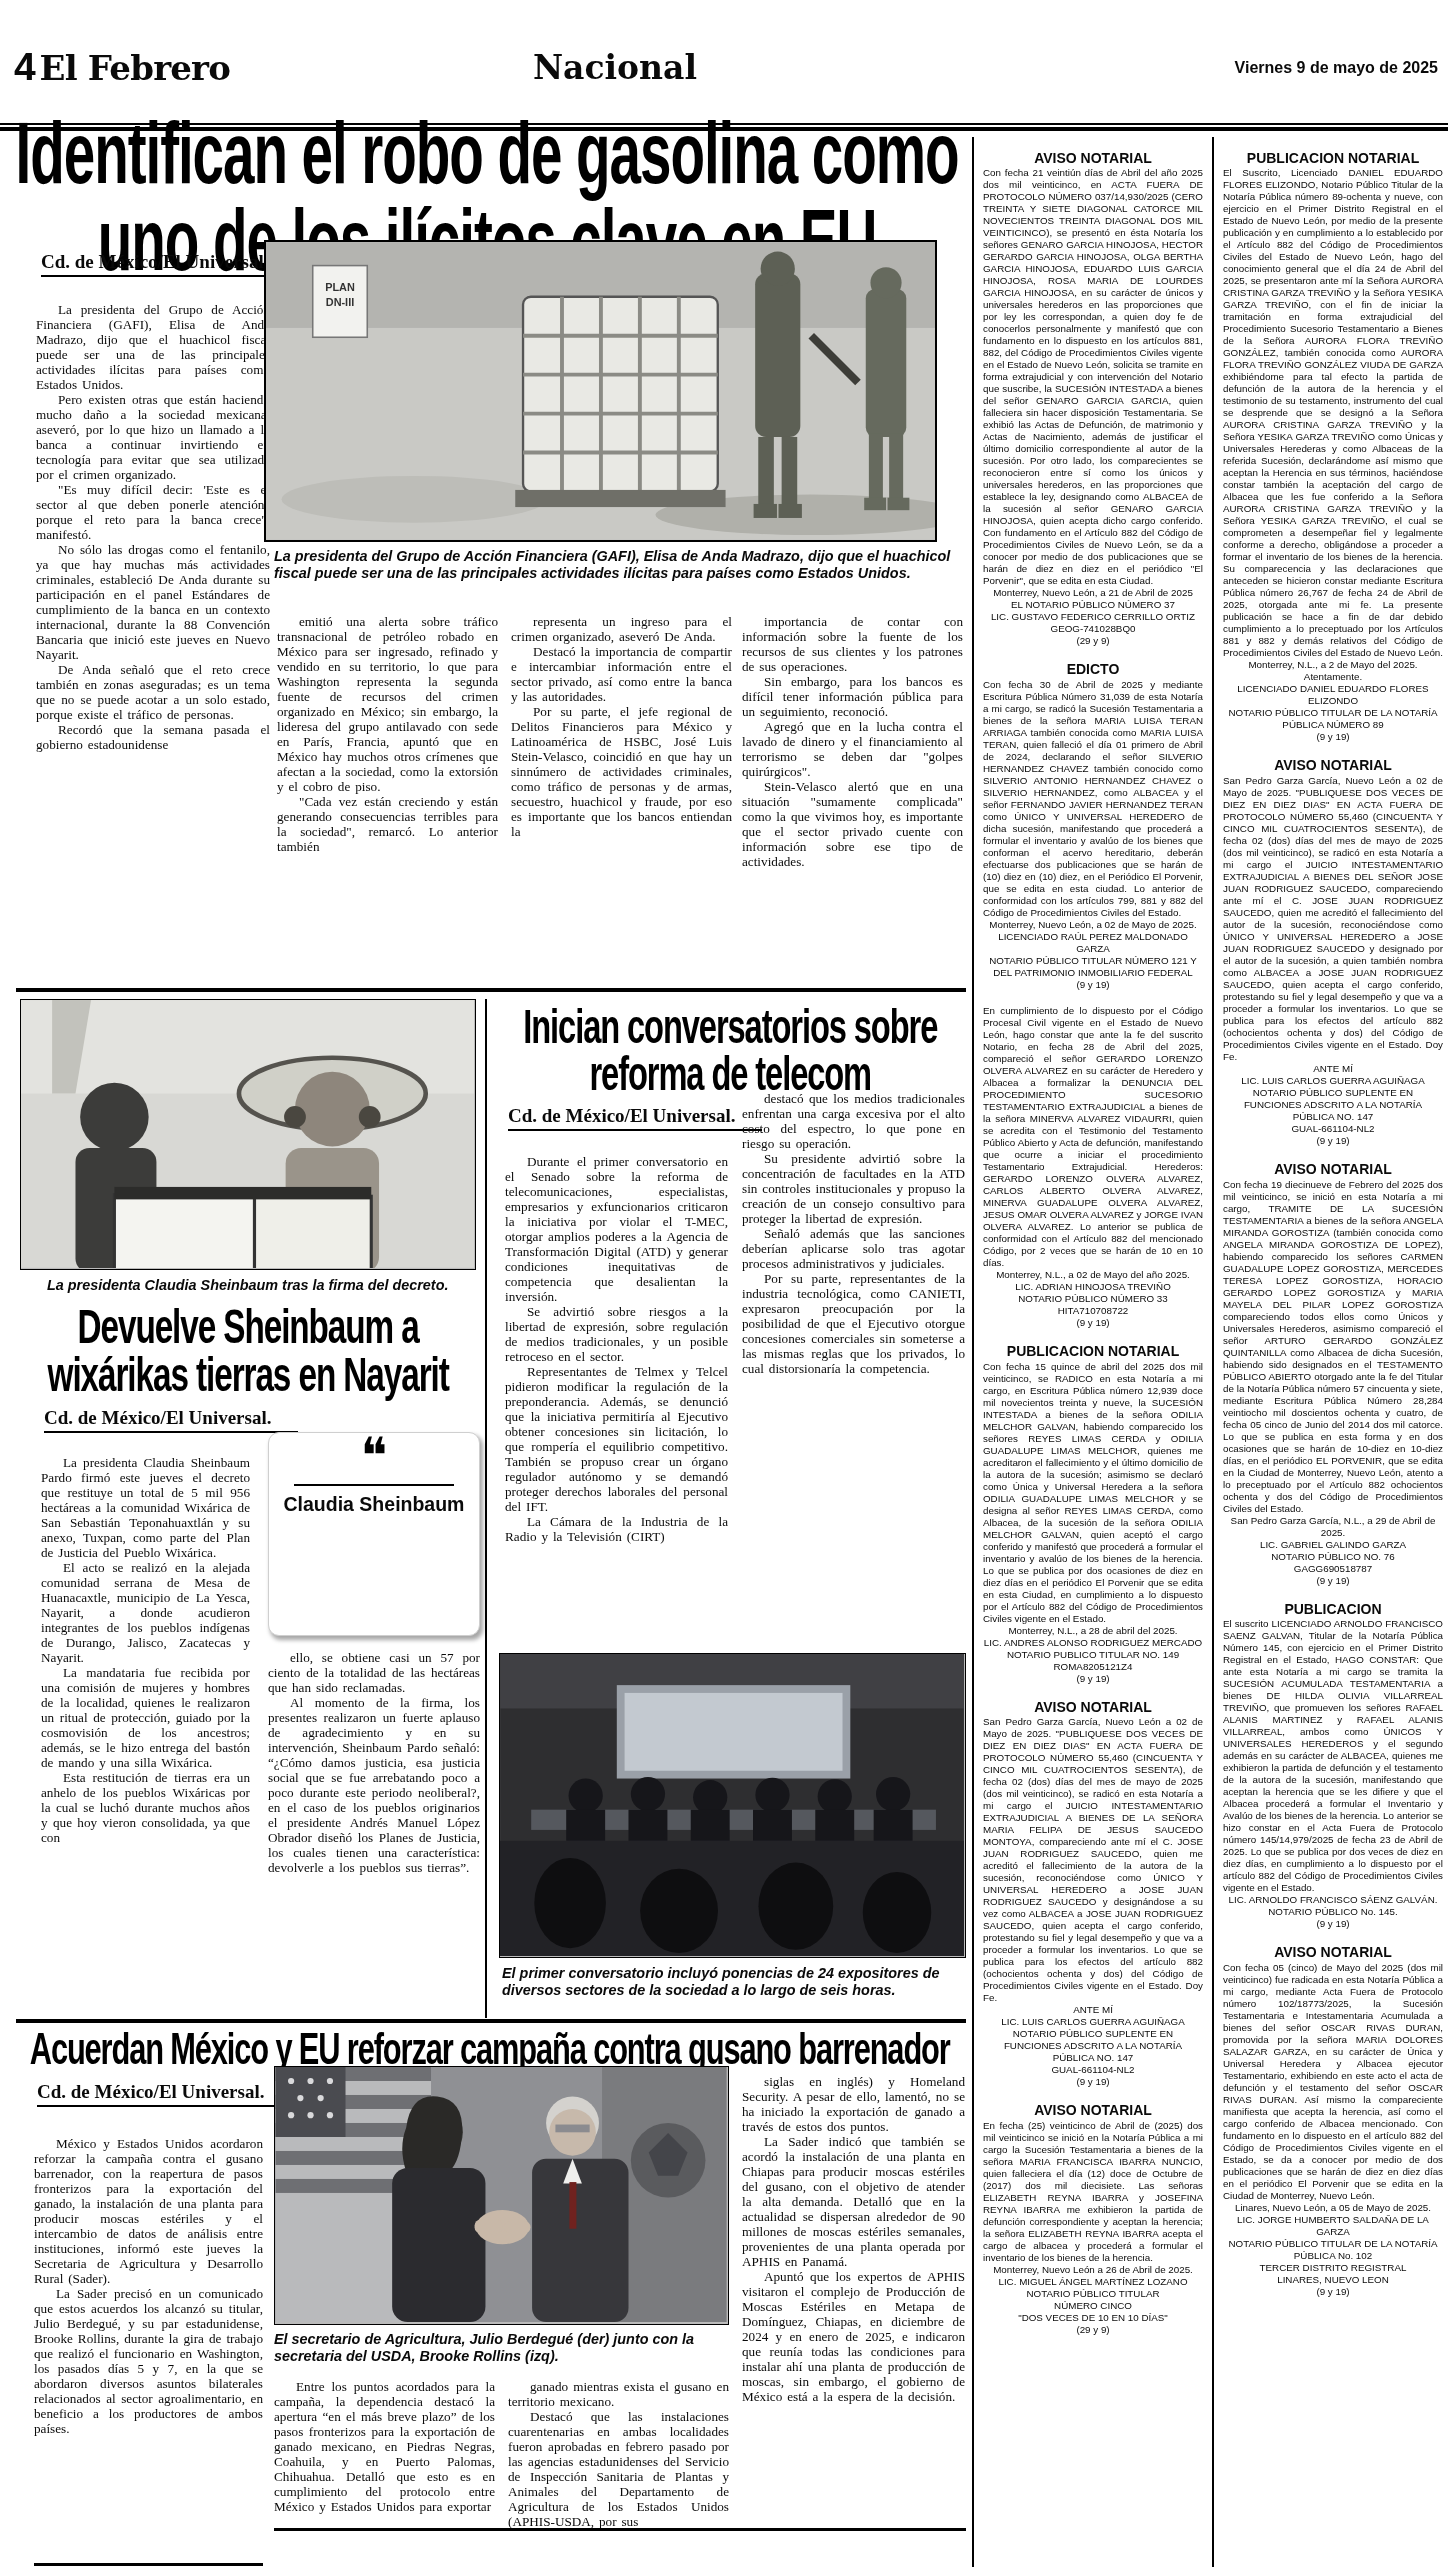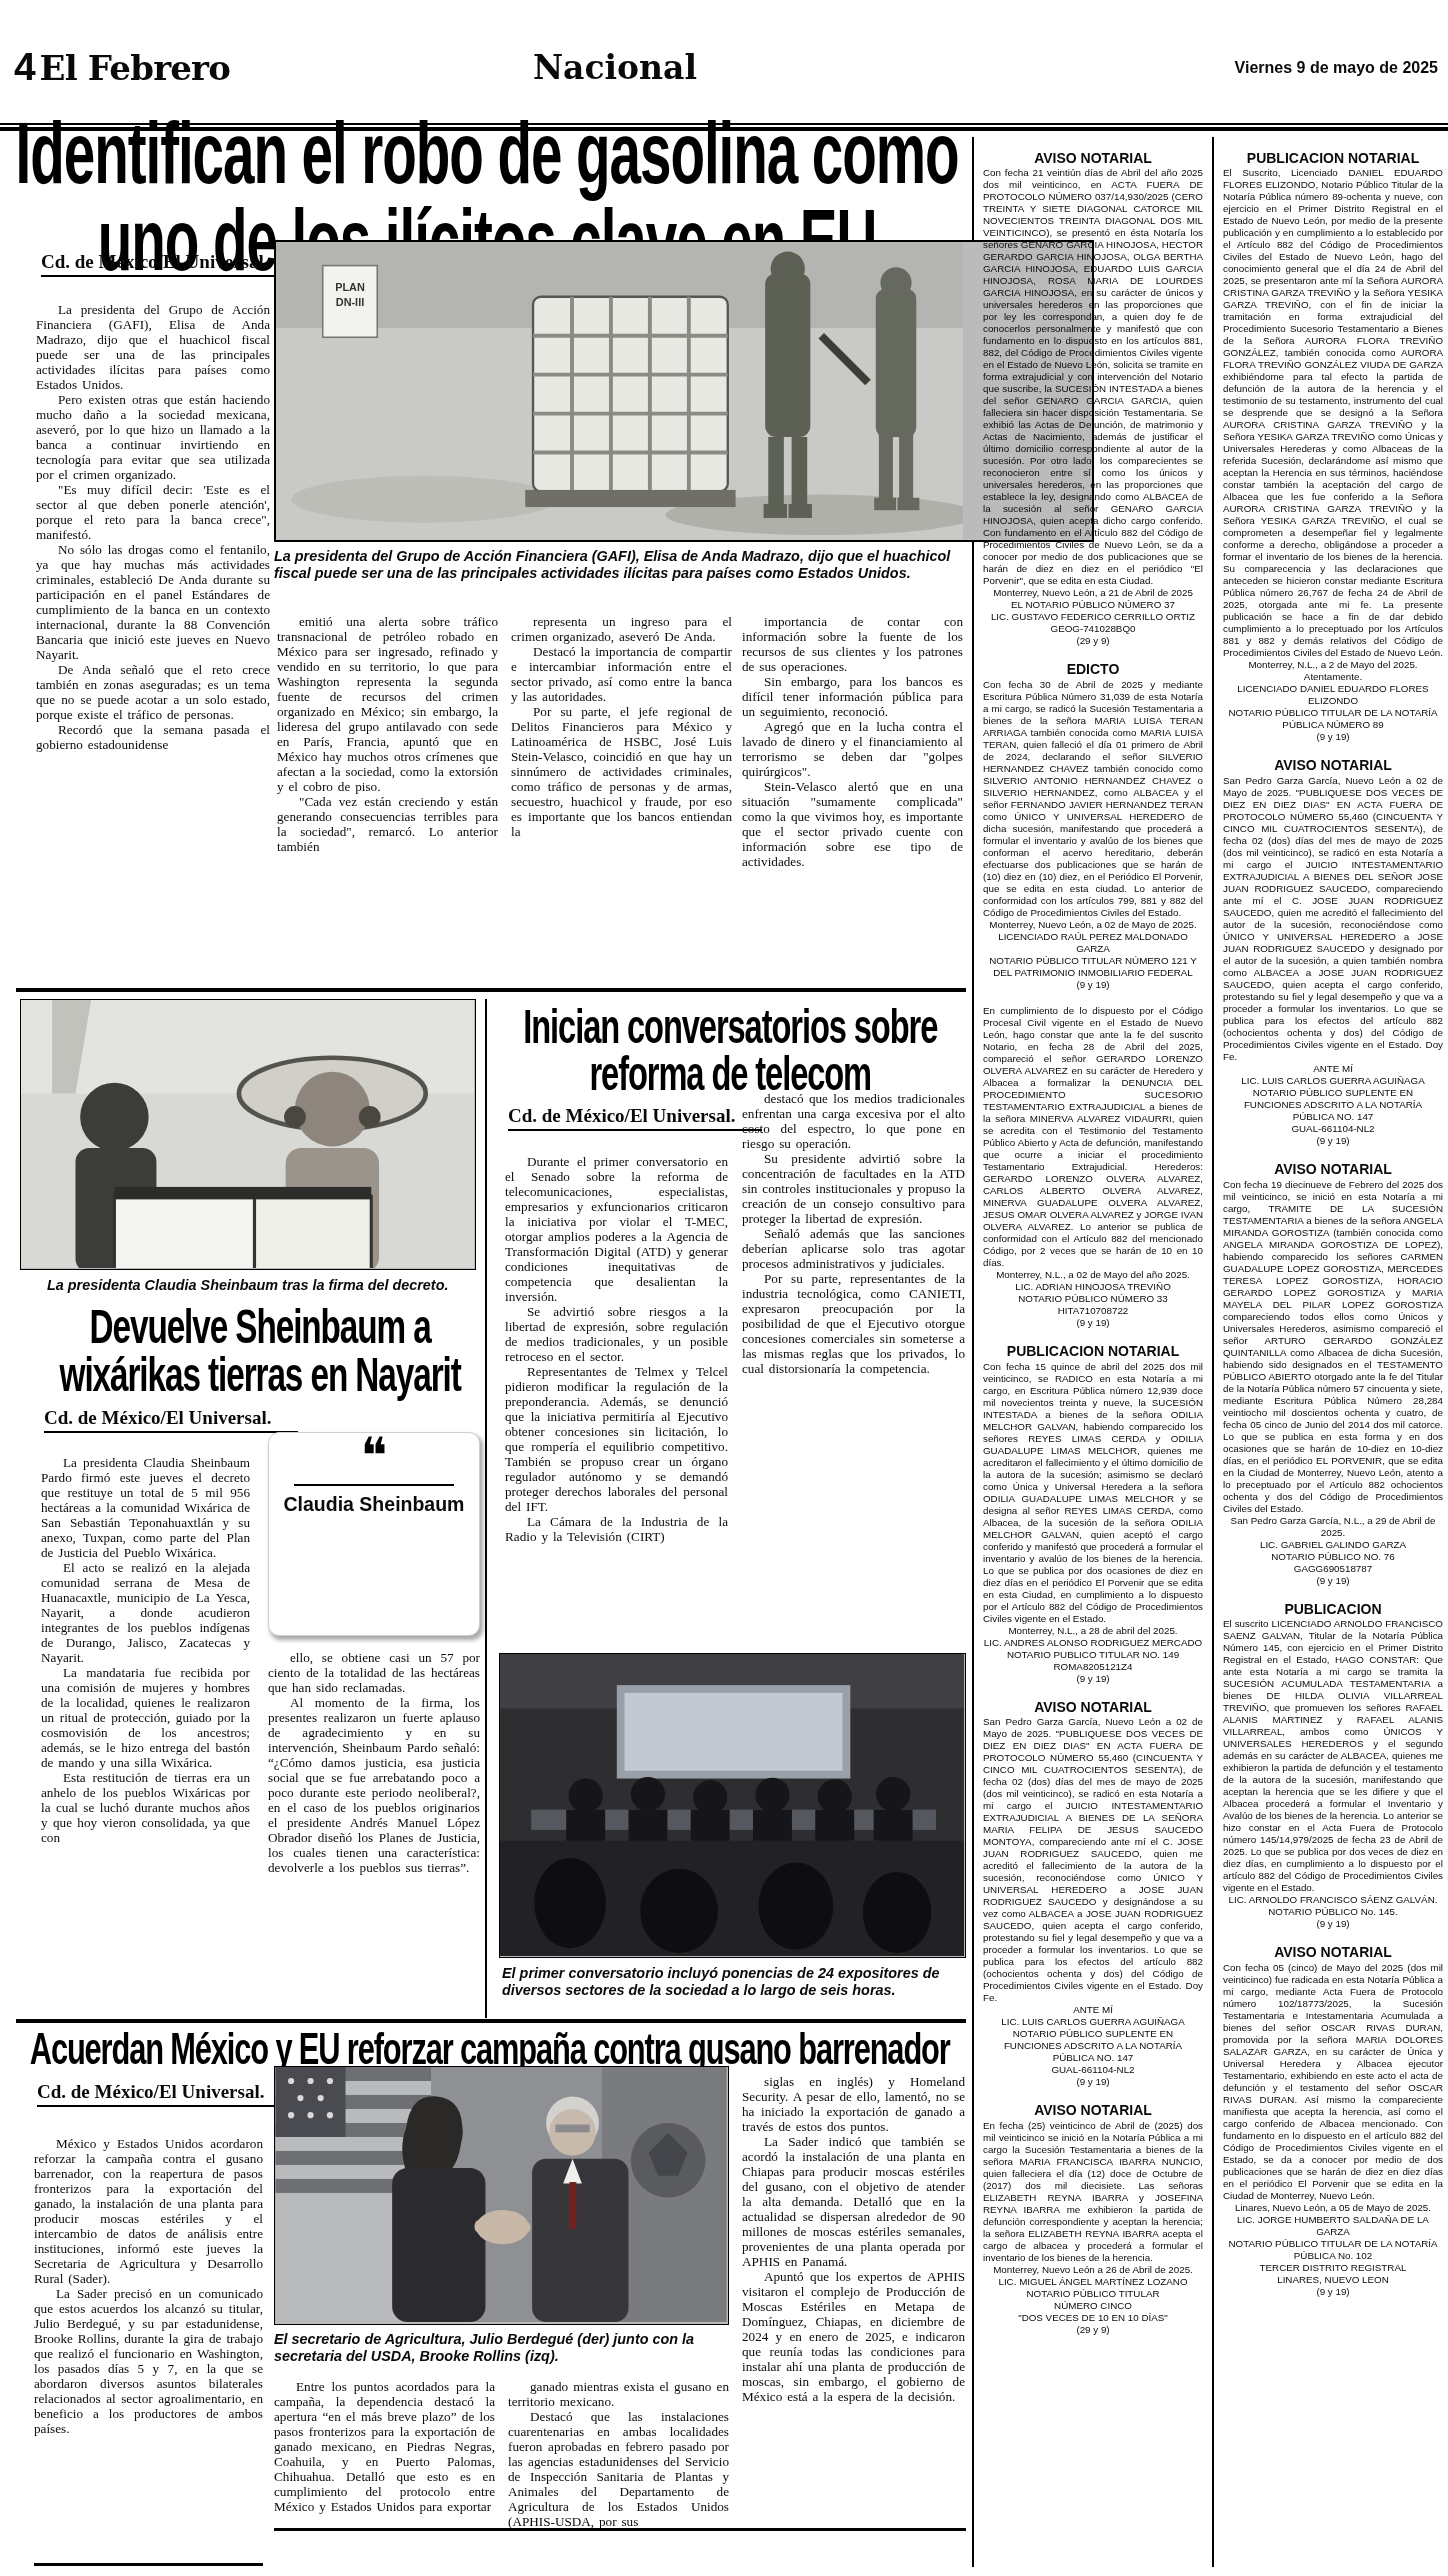--- a/index.html
+++ b/index.html
@@ -66,21 +66,21 @@
 
 <div class="abs bodycol" style="left:36px;top:302px;width:234px;">
     <p>La presidenta del Grupo de Acción Financiera (GAFI), Elisa de Anda Madrazo, dijo que el huachicol fiscal puede ser una de las principales actividades ilícitas para países como Estados Unidos.</p>
     <p>Pero existen otras que están haciendo mucho daño a la sociedad mexicana, aseveró, por lo que hizo un llamado a la banca a continuar invirtiendo en tecnología para evitar que sea utilizada por el crimen organizado.</p>
     <p>"Es muy difícil decir: 'Este es el sector al que deben ponerle atención', porque el reto para la banca crece", manifestó.</p>
     <p>No sólo las drogas como el fentanilo, ya que hay muchas más actividades criminales, estableció De Anda durante su participación en el panel Estándares de cumplimiento de la banca en un contexto internacional, durante la 88 Convención Bancaria que inició este jueves en Nuevo Nayarit.</p>
     <p>De Anda señaló que el reto crece también en zonas aseguradas; es un tema que no se puede acotar a un solo estado, porque existe el tráfico de personas.</p>
     <p>Recordó que la semana pasada el gobierno estadounidense</p>
   </div>
 
-<div class="abs photo-frame" style="left:274px;top:240px;width:820px;height:302px;">
+<div class="abs photo-frame" style="left:264px;top:240px;width:673px;height:302px;">
   <svg width="687" height="298" viewBox="0 0 882 382">
     <rect width="882" height="382" fill="#c9c9c5"></rect>
     <rect y="0" width="882" height="110" fill="#b4b4b0"></rect>
     <ellipse cx="190" cy="330" rx="170" ry="30" fill="#bdbdb8"></ellipse>
     <ellipse cx="700" cy="350" rx="200" ry="26" fill="#b0b0aa"></ellipse>
     <rect x="60" y="30" width="70" height="92" fill="#f2f2ef" stroke="#777" stroke-width="2"></rect>
     <text x="95" y="62" font-family="Liberation Sans, sans-serif" font-size="14" font-weight="bold" fill="#333" text-anchor="middle">PLAN</text>
     <text x="95" y="82" font-family="Liberation Sans, sans-serif" font-size="14" font-weight="bold" fill="#333" text-anchor="middle">DN-III</text>
     <rect x="330" y="70" width="250" height="250" rx="10" fill="#e9e9e4" stroke="#555" stroke-width="3"></rect>
     <g stroke="#8b8b85" stroke-width="5">
@@ -149,21 +149,21 @@
       <circle cx="352" cy="150" r="14" fill="#4a4740"></circle>
         <circle cx="448" cy="150" r="14" fill="#4a4740"></circle>
     </g>
     <rect x="120" y="250" width="180" height="110" fill="#f4f4f0" stroke="#333" stroke-width="4"></rect>
     <rect x="300" y="252" width="150" height="100" fill="#efefe9" stroke="#333" stroke-width="4"></rect>
     <rect x="120" y="240" width="330" height="16" fill="#2c2c2a"></rect>
   </svg>
 </div>
 <div class="abs caption" style="left:47px;top:1277px;width:425px;white-space:nowrap;overflow:hidden;">La presidenta Claudia Sheinbaum tras la firma del decreto.</div>
 
-<div class="abs cond-wrap" style="left:32px;top:1302px;width:456px;">
+<div class="abs cond-wrap" style="left:20px;top:1302px;width:456px;">
   <div class="cond" style="font-size:49px;width:671px;transform:scaleX(0.68);line-height:0.98;">Devuelve Sheinbaum a wixárikas tierras en Nayarit</div>
 </div>
 
 <div class="abs" style="left:44px;top:1407px;">
   <span class="byline">Cd. de México/El Universal.</span>
 </div>
 
 <div class="abs bodycol" style="left:41px;top:1455px;width:209px;">
     <p>La presidenta Claudia Sheinbaum Pardo firmó este jueves el decreto que restituye un total de 5 mil 956 hectáreas a la comunidad Wixárica de San Sebastián Teponahuaxtlán y su anexo, Tuxpan, como parte del Plan de Justicia del Pueblo Wixárica.</p>
     <p>El acto se realizó en la alejada comunidad serrana de Mesa de Huanacaxtle, municipio de La Yesca, Nayarit, a donde acudieron integrantes de los pueblos indígenas de Durango, Jalisco, Zacatecas y Nayarit.</p>

